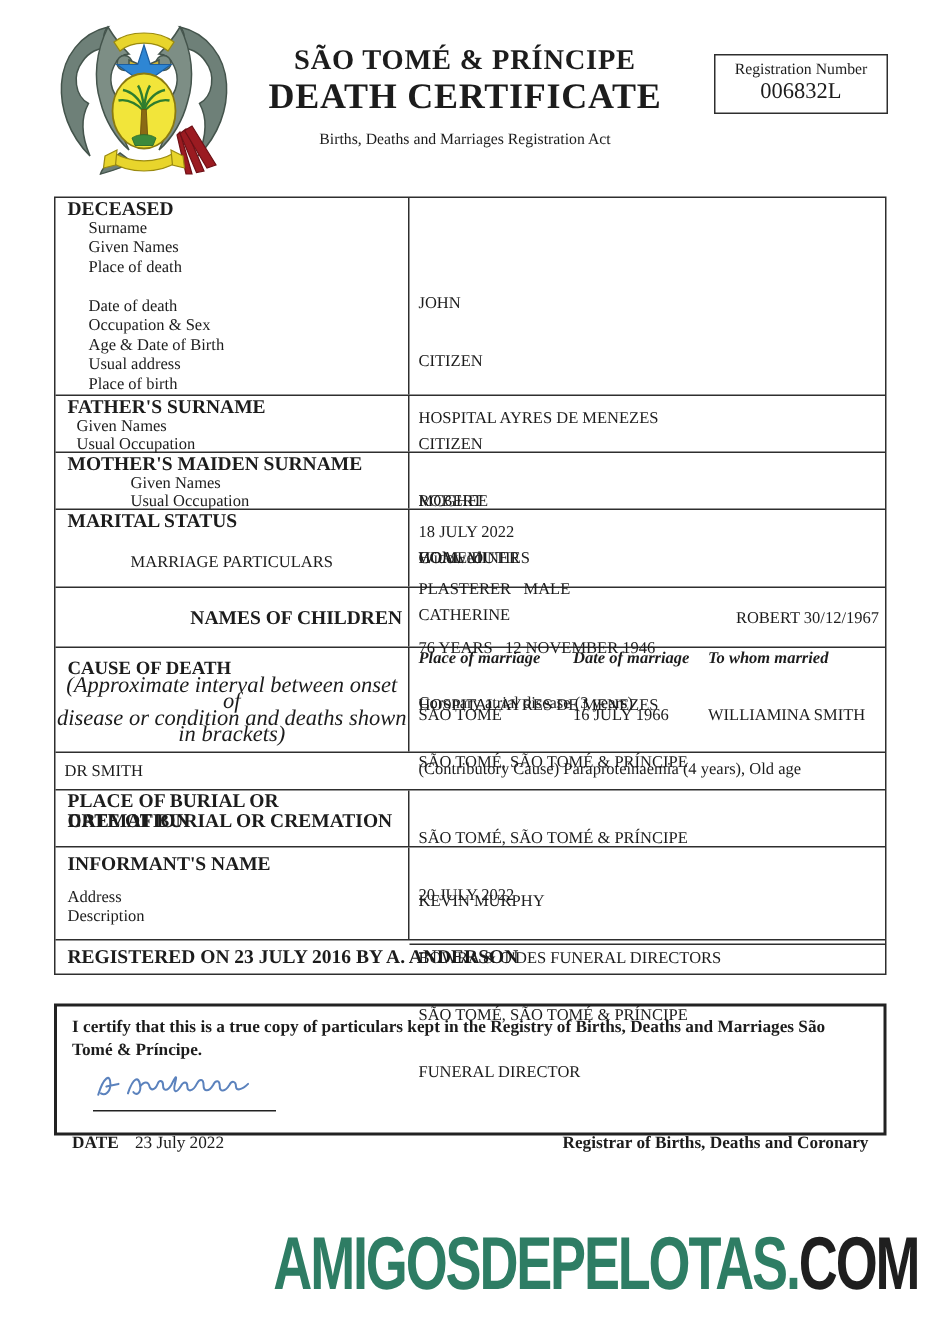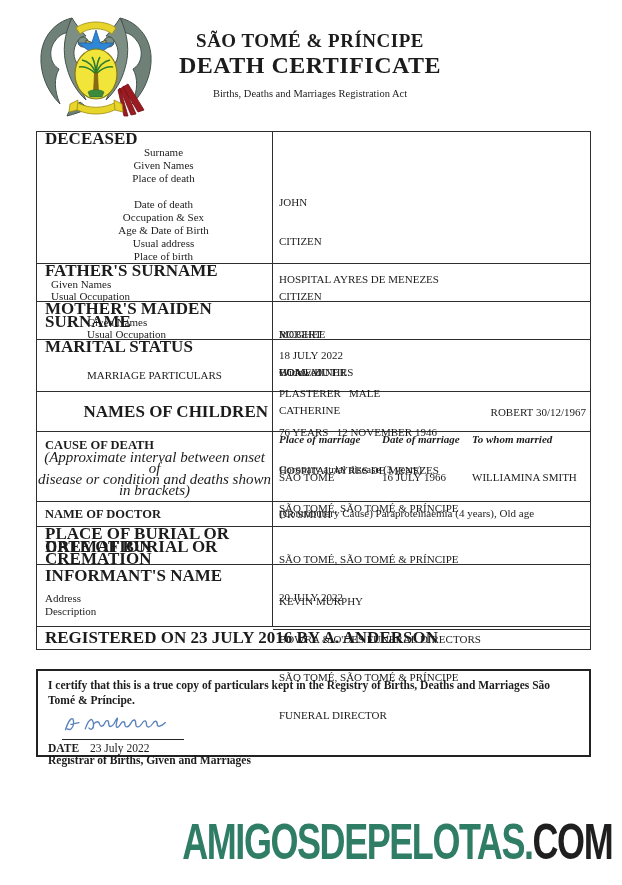--- a/index.html
+++ b/index.html
@@ -15,24 +15,24 @@
   .regbox { position:absolute; right:30px; top:36px; width:116px; border:1.5px solid #2e2e2e; text-align:center; padding:4px 2px 5px; }
   .regbox .reglabel { font-size:10.5px; }
   .regbox .regnum { font-size:15px; margin-top:1px; }
 
   
   .cert-table { position:absolute; left:36px; top:131px; width:555px; border:1.5px solid #2e2e2e; font-size:11px; line-height:12.6px; }
   .row { display:flex; border-top:1px solid #2e2e2e; }
   .row:first-child { border-top:none; }
   .cell-l { width:236px; border-right:1px solid #2e2e2e; padding:1px 4px 0 8px; position:relative; }
   .cell-r { flex:1; padding:1px 4px 0 6px; white-space:pre-wrap; }
-  .sec { font-weight:bold; font-size:17px; }
+  .sec { font-weight:bold; font-size:13px; }
   .line { height:13px; }
   .lineS { height:12.6px; }
-  .ind1 { padding-left:14px;text-align:center; }
+  .ind1 { padding-left:14px; }
   .ind0 { padding-left:6px; }
   .ind2 { padding-left:42px; }
   .r-deceased { height:131px; }
   .r-father { height:38px; }
   .r-mother { height:38px; }
   .r-marital { height:52px; }
   .r-children { height:40px; align-items:center; }
   .r-children .cell-l, .r-children .cell-r { display:flex; align-items:center; height:100%;justify-content:flex-end; }
   .r-cause { height:70px; }
   .r-doctor { height:25px; align-items:center; }
@@ -51,21 +51,21 @@
   .marriage-label { position:absolute; left:0; right:0; top:29px; text-align:center; }
   .cause-note { position:absolute; left:0; right:0; bottom:5px; text-align:center; font-style:italic; font-size:15px; line-height:11px; }
   .cause-line2 { margin-top:6px; }
   .informant-labels { position:absolute; left:8px; top:27px; }
 
   
   .certify-box { position:absolute; left:36px; top:669px; width:555px; height:88px; border:2px solid #222; padding:7px 10px 6px; }
   .certify-text { font-weight:bold; font-size:11.5px; line-height:15px; }
   .sig-wrap { margin:2px 0 0 12px; width:128px; }
   .sig-line { border-bottom:1.2px solid #222; width:122px; margin:-2px 0 0 2px; }
-  .date-row { display:flex; justify-content:space-between; margin-top:2px; font-size:11.5px;flex-direction:column; }
+  .date-row { display:flex; justify-content:space-between; margin-top:15px; font-size:11.5px; }
   .date-label { font-weight:bold; }
   .date-value { font-weight:normal; margin-left:8px; }
   .registrar { font-weight:bold; }
 
   
   .brand { position:absolute; top:813px; right:10px; font-family:"Liberation Sans", sans-serif; font-weight:bold; font-size:50px; letter-spacing:-2px; transform:scaleX(0.72); transform-origin:100% 50%; white-space:nowrap; }
   .brand-green { color:#2E7D64; }
   .brand-dark { color:#1f1f1f; }
 </style>
 </head>
@@ -118,20 +118,24 @@
       <path d="M88 92 L80 88 L81 98 L89 100 Z" fill="#e8d52c" stroke="#9a8a10" stroke-width="0.8"></path>
     </svg>
   </div>
 
   <div class="titleblock">
     <div class="country-title">SÃO TOMÉ &amp; PRÍNCIPE</div>
     <div class="doc-title">DEATH CERTIFICATE</div>
     <div class="act-line">Births, Deaths and Marriages Registration Act</div>
   </div>
 
+  <div class="regbox">
+    <div class="reglabel">Registration Number</div>
+    <div class="regnum">006832L</div>
+  </div>
 
   <div class="cert-table">
 
     <div class="row r-deceased">
       <div class="cell-l">
         <div class="line sec">DECEASED</div>
         <div class="line ind1">Surname</div>
         <div class="line ind1">Given Names</div>
         <div class="line ind1">Place of death</div>
         <div class="line ind1"></div>
@@ -222,23 +226,20 @@
           <div>disease or condition and deaths shown in brackets)</div>
         </div>
       </div>
       <div class="cell-r">
         <div style="margin-top:5px;">Coronary atrial disease (3 years)</div>
         <div class="cause-line2">(Contributory Cause) Paraproteinaemia (4 years), Old age</div>
       </div>
     </div>
 
     <div class="row r-doctor">
-      <div class="cell-l">
-        <span class="sec" style="font-size:12.5px;">NAME OF DOCTOR</span>
-      </div>
       <div class="cell-r">
         <span>DR SMITH</span>
       </div>
     </div>
 
     <div class="row r-burial">
       <div class="cell-l" style="display:flex; flex-direction:column; ">
         <div class="lineS sec">PLACE OF BURIAL OR CREMATION</div>
         <div class="lineS sec">DATE OF BURIAL OR CREMATION</div>
       </div>
@@ -279,21 +280,21 @@
           <path d="M27 21 C31 9 35 8 36 15 C37 21 33 23 31 20 M36 16 C39 12 42 12 43 16 C44 19 47 19 49 14 C50 11 53 11 53 15 C53 19 56 20 59 15 C61 11 64 5 62 13 C60 21 63 21 66 16 C68 12 71 12 71 16 C71 20 75 20 78 14 C80 10 83 10 83 15 C83 20 87 20 90 15 C92 11 95 11 95 16 C95 20 99 20 102 15 C104 11 107 12 107 16 C107 19 111 19 116 14"></path>
         </g>
       </svg>
       <div class="sig-line"></div>
     </div>
     <div class="date-row">
       <div>
         <span class="date-label">DATE</span>
         <span class="date-value">23 July 2022</span>
       </div>
-      <div class="registrar">Registrar of Births, Given and Marriages</div>
+      <div class="registrar">Registrar of Births, Deaths and Coronary</div>
     </div>
   </div>
 
   <div class="brand">
     <span class="brand-green">AMIGOSDEPELOTAS.</span><span class="brand-dark">COM</span>
   </div>
 
 </div>
 
 </body></html>

